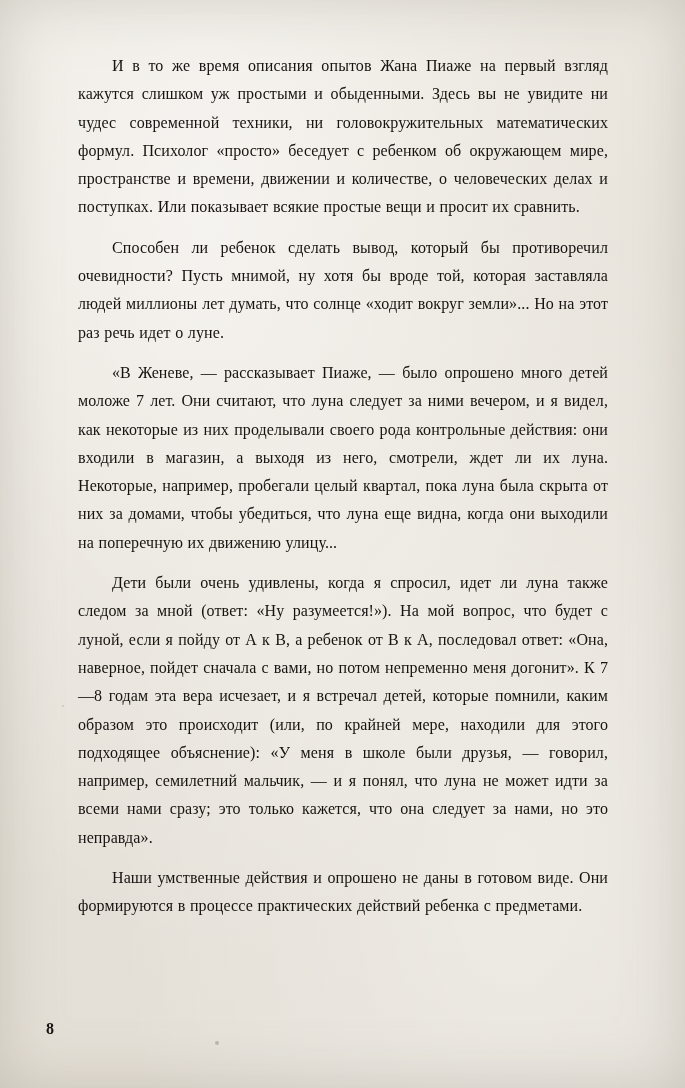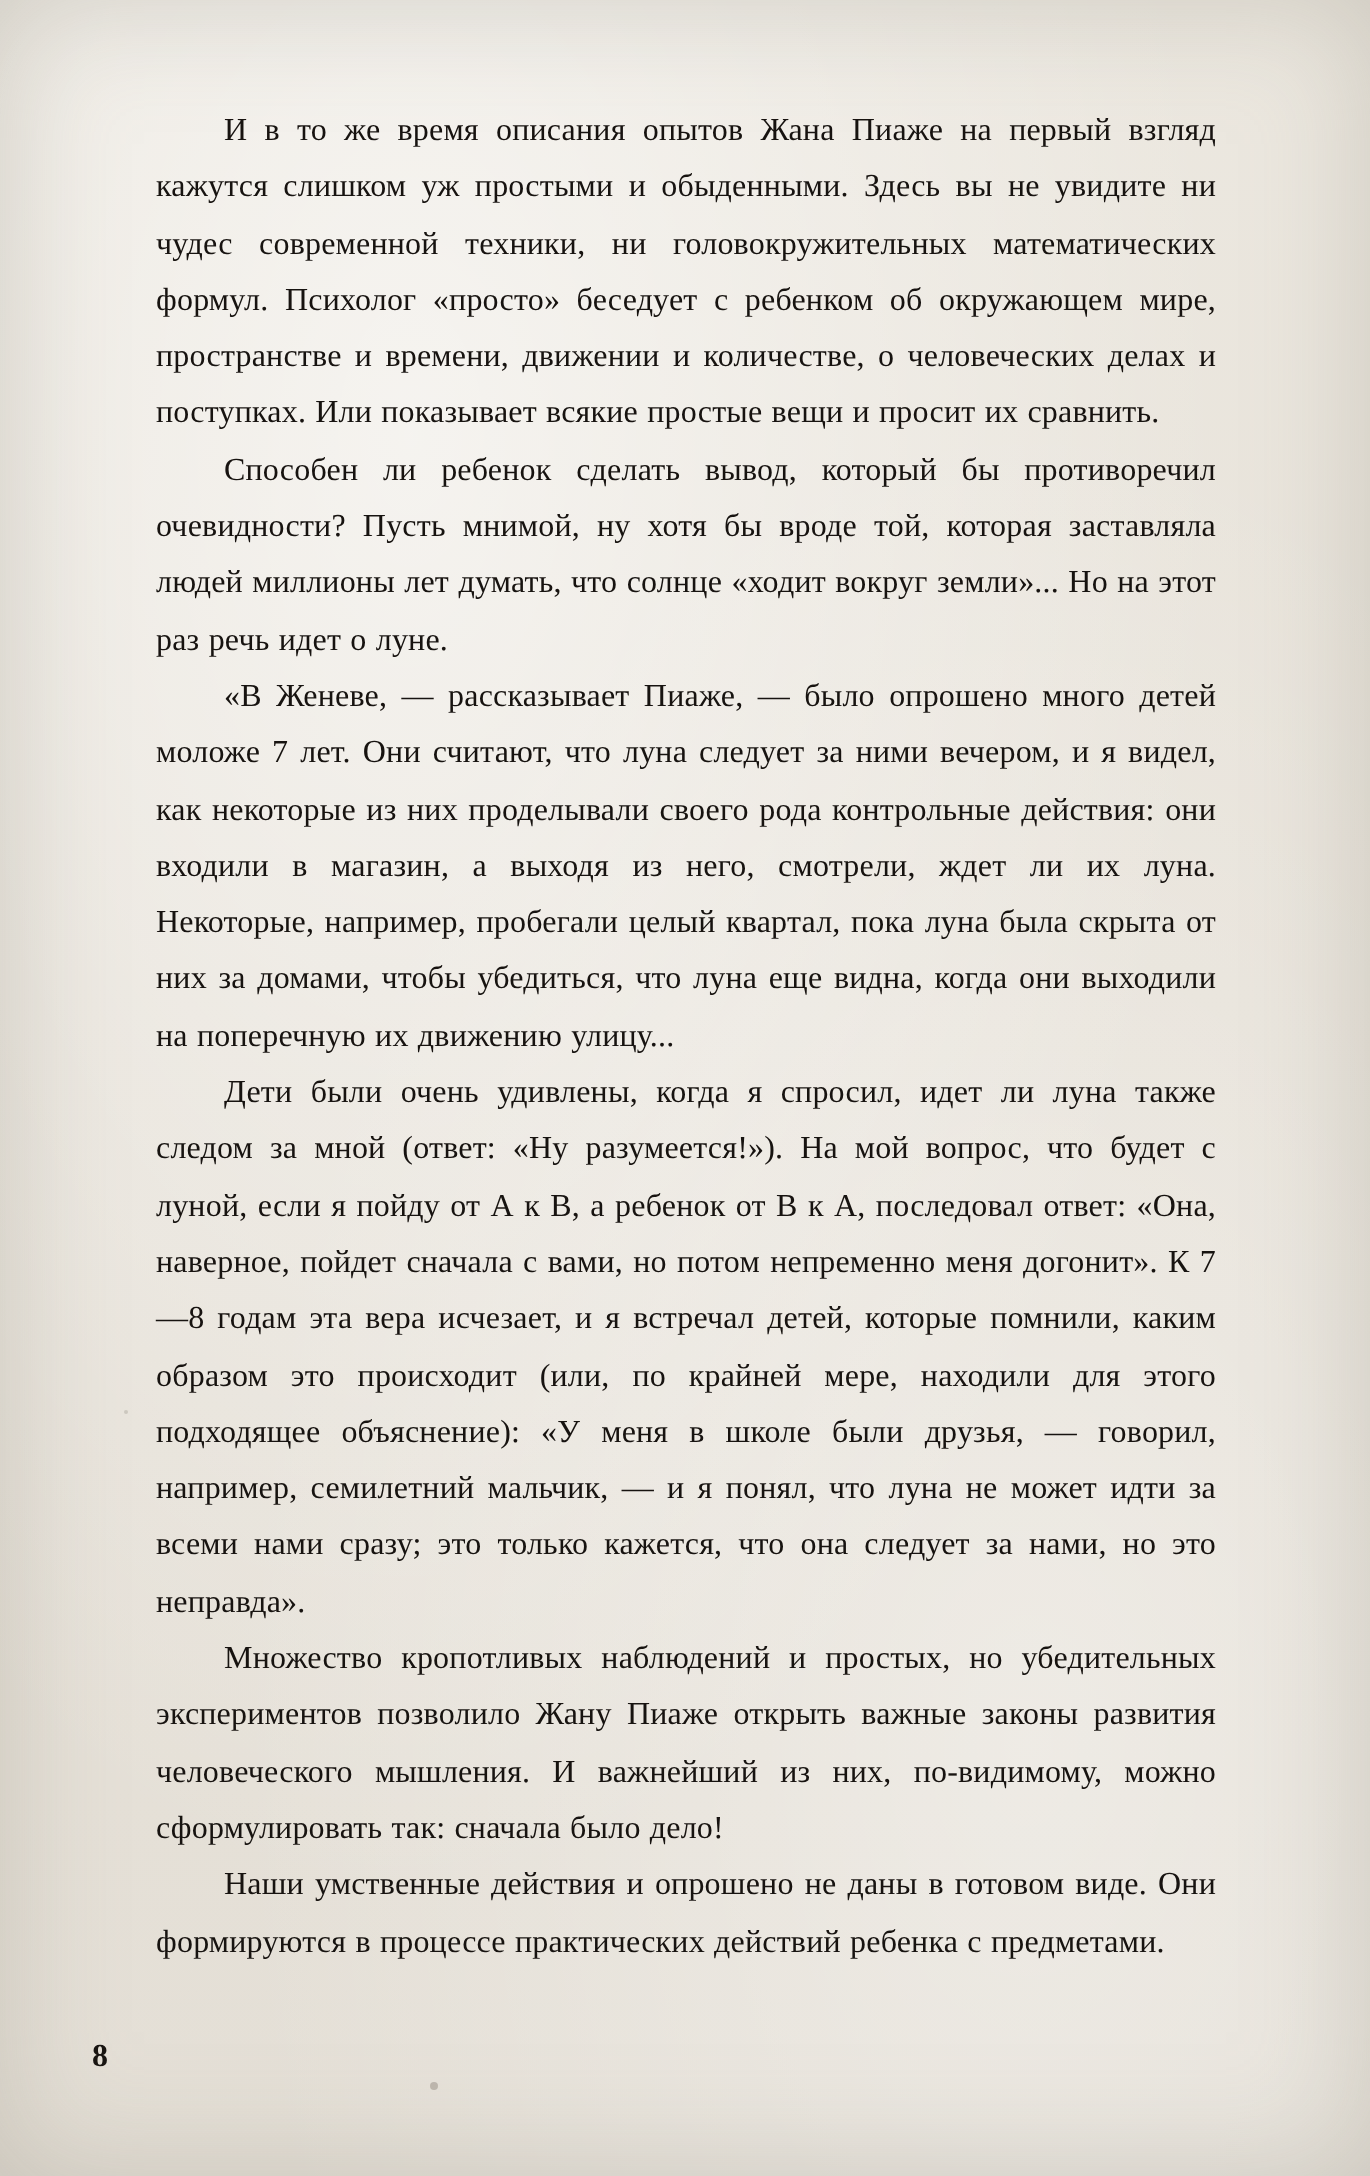--- a/index.html
+++ b/index.html
@@ -37,21 +37,21 @@
     text-align: justify;
     text-justify: inter-word;
     font-size: 16px;
     line-height: 28.3px;
     letter-spacing: 0.1px;
     text-indent: 34px;
     word-spacing: 0.5px;
     color: #171310;
   }
   p + p {
-    margin-top: 0;
+    margin-top: 12px;
   }
   .folio {
     position: absolute;
     left: 46px;
     top: 1020px;
     font-size: 16px;
     font-family: "Liberation Serif", serif;
     color: #171310;
     font-weight: bold;
   }
@@ -74,21 +74,20 @@
 </head>
 <body>
 
 <div class="page">
 
   <div class="text-column">
     <p>И в то же время описания опытов Жана Пиаже на первый взгляд кажутся слишком уж простыми и обыденными. Здесь вы не увидите ни чудес современной техники, ни головокружительных математических формул. Психолог «просто» беседует с ребенком об окружающем мире, пространстве и времени, движении и количестве, о человеческих делах и поступках. Или показывает всякие простые вещи и просит их сравнить.</p>
     <p>Способен ли ребенок сделать вывод, который бы противоречил очевидности? Пусть мнимой, ну хотя бы вроде той, которая заставляла людей миллионы лет думать, что солнце «ходит вокруг земли»... Но на этот раз речь идет о луне.</p>
     <p>«В Женеве, — рассказывает Пиаже, — было опрошено много детей моложе 7 лет. Они считают, что луна следует за ними вечером, и я видел, как некоторые из них проделывали своего рода контрольные действия: они входили в магазин, а выходя из него, смотрели, ждет ли их луна. Некоторые, например, пробегали целый квартал, пока луна была скрыта от них за домами, чтобы убедиться, что луна еще видна, когда они выходили на поперечную их движению улицу...</p>
     <p>Дети были очень удивлены, когда я спросил, идет ли луна также следом за мной (ответ: «Ну разумеется!»). На мой вопрос, что будет с луной, если я пойду от А к В, а ребенок от В к А, последовал ответ: «Она, наверное, пойдет сначала с вами, но потом непременно меня догонит». К 7—8 годам эта вера исчезает, и я встречал детей, которые помнили, каким образом это происходит (или, по крайней мере, находили для этого подходящее объяснение): «У меня в школе были друзья, — говорил, например, семилетний мальчик, — и я понял, что луна не может идти за всеми нами сразу; это только кажется, что она следует за нами, но это неправда».</p>
-    <p>Множество кропотливых наблюдений и простых, но убедительных экспериментов позволило Жану Пиаже открыть важные законы развития человеческого мышления. И важнейший из них, по-видимому, можно сформулировать так: сначала было дело!</p>
     <p>Наши умственные действия и опрошено не даны в готовом виде. Они формируются в процессе практических действий ребенка с предметами.</p>
   </div>
 
   <div class="folio">8</div>
 
   <div class="speck s1"></div>
   <div class="speck s2"></div>
   <div class="speck s3"></div>
   <div class="edge-shadow"></div>
 </div>

